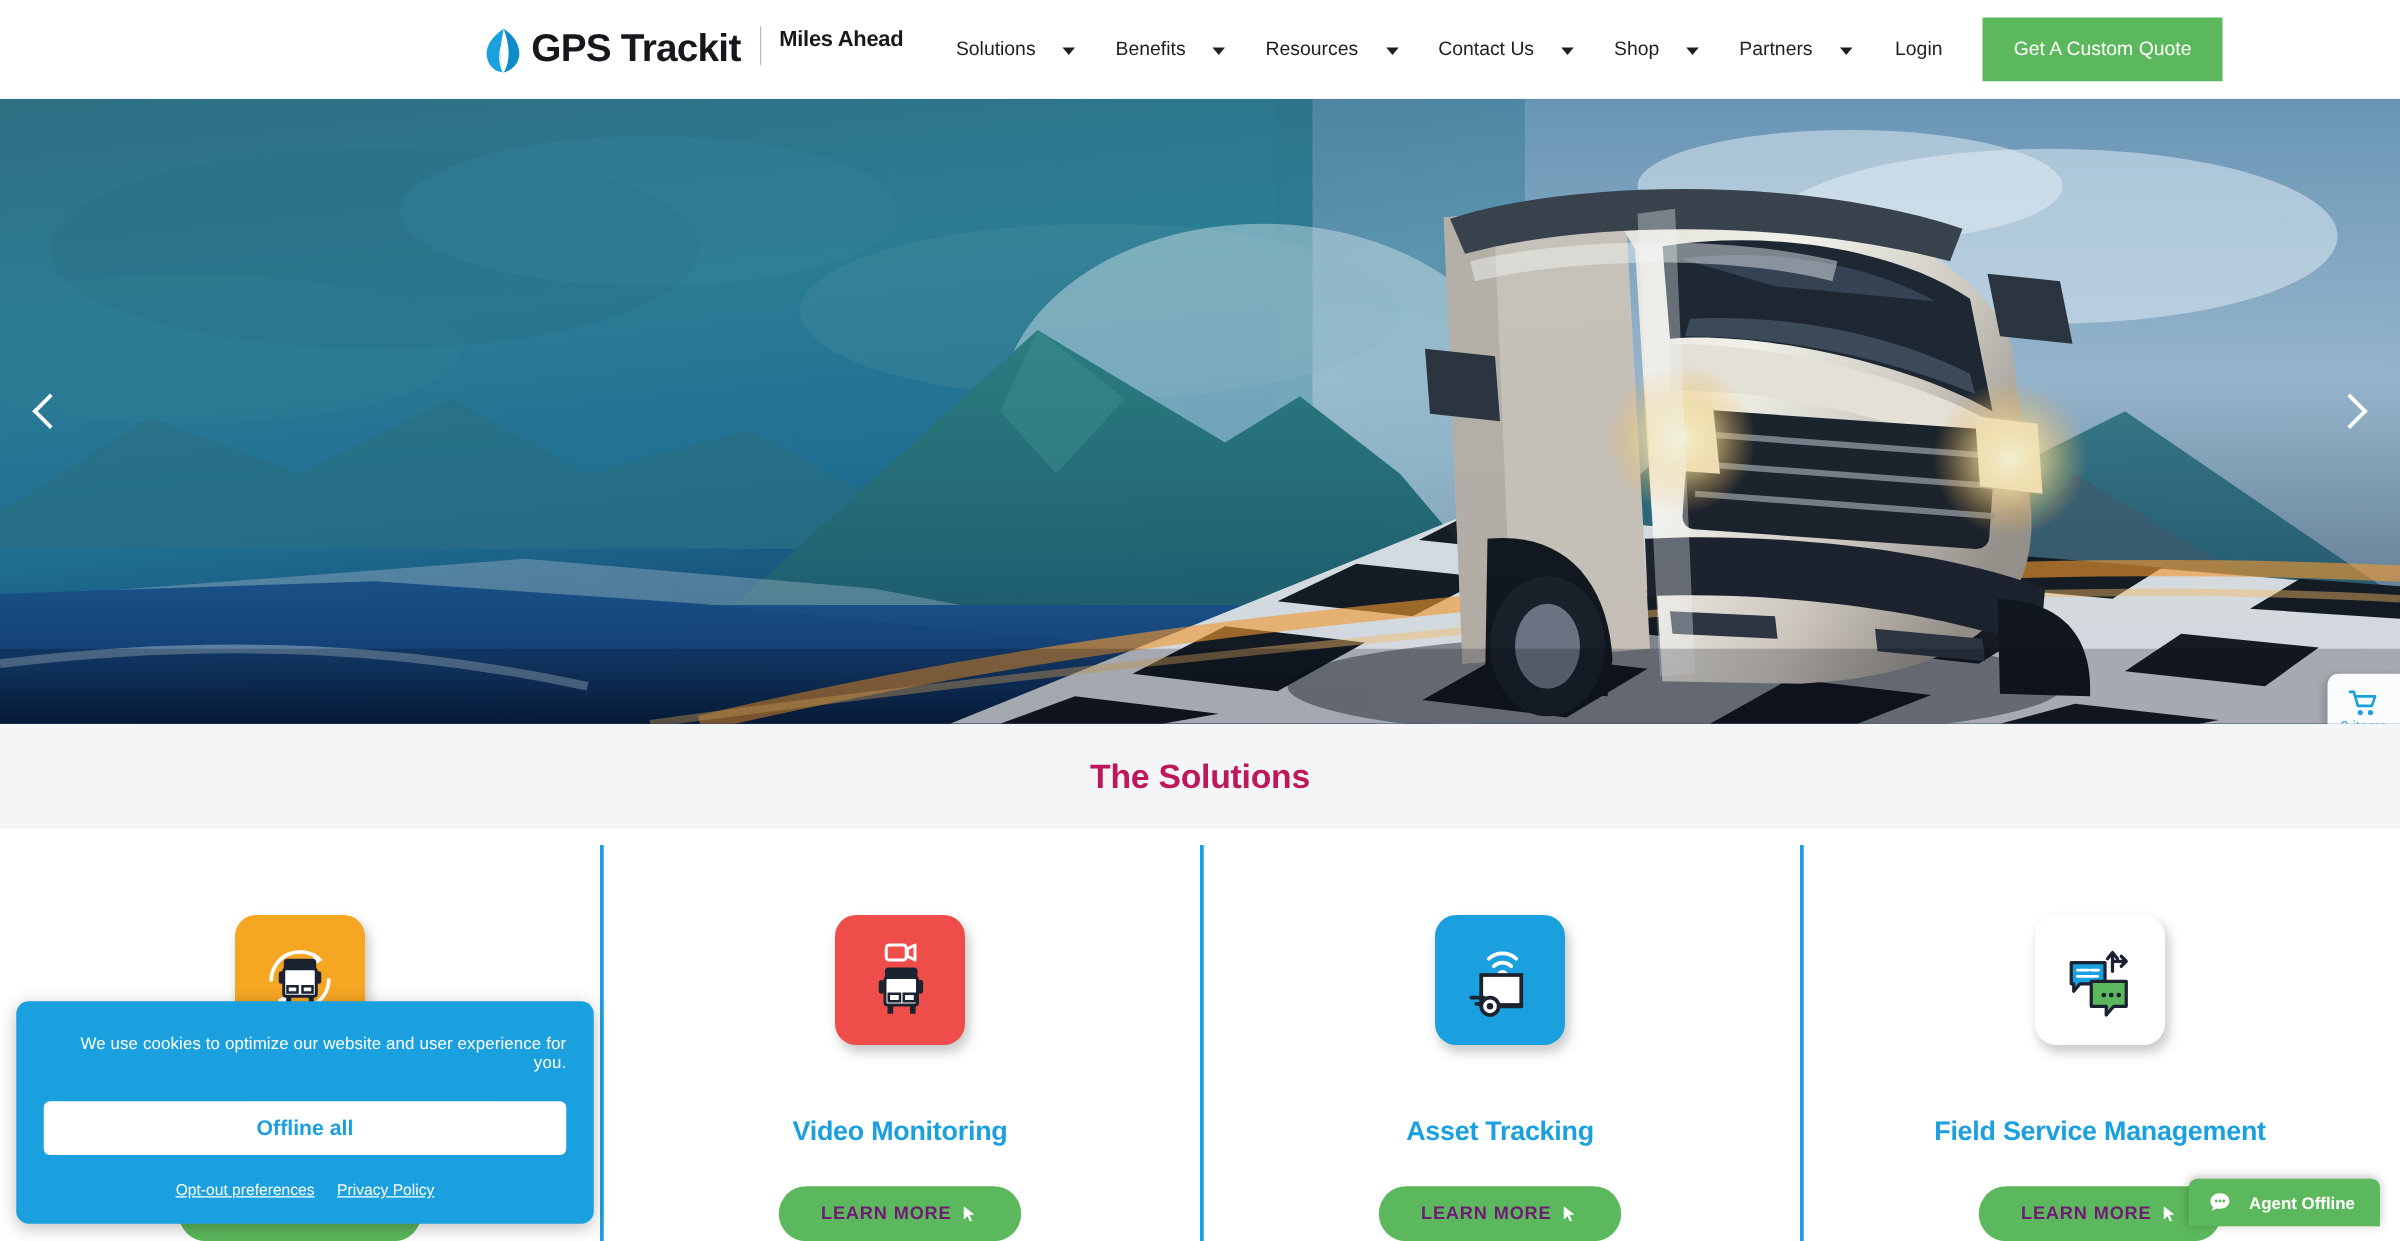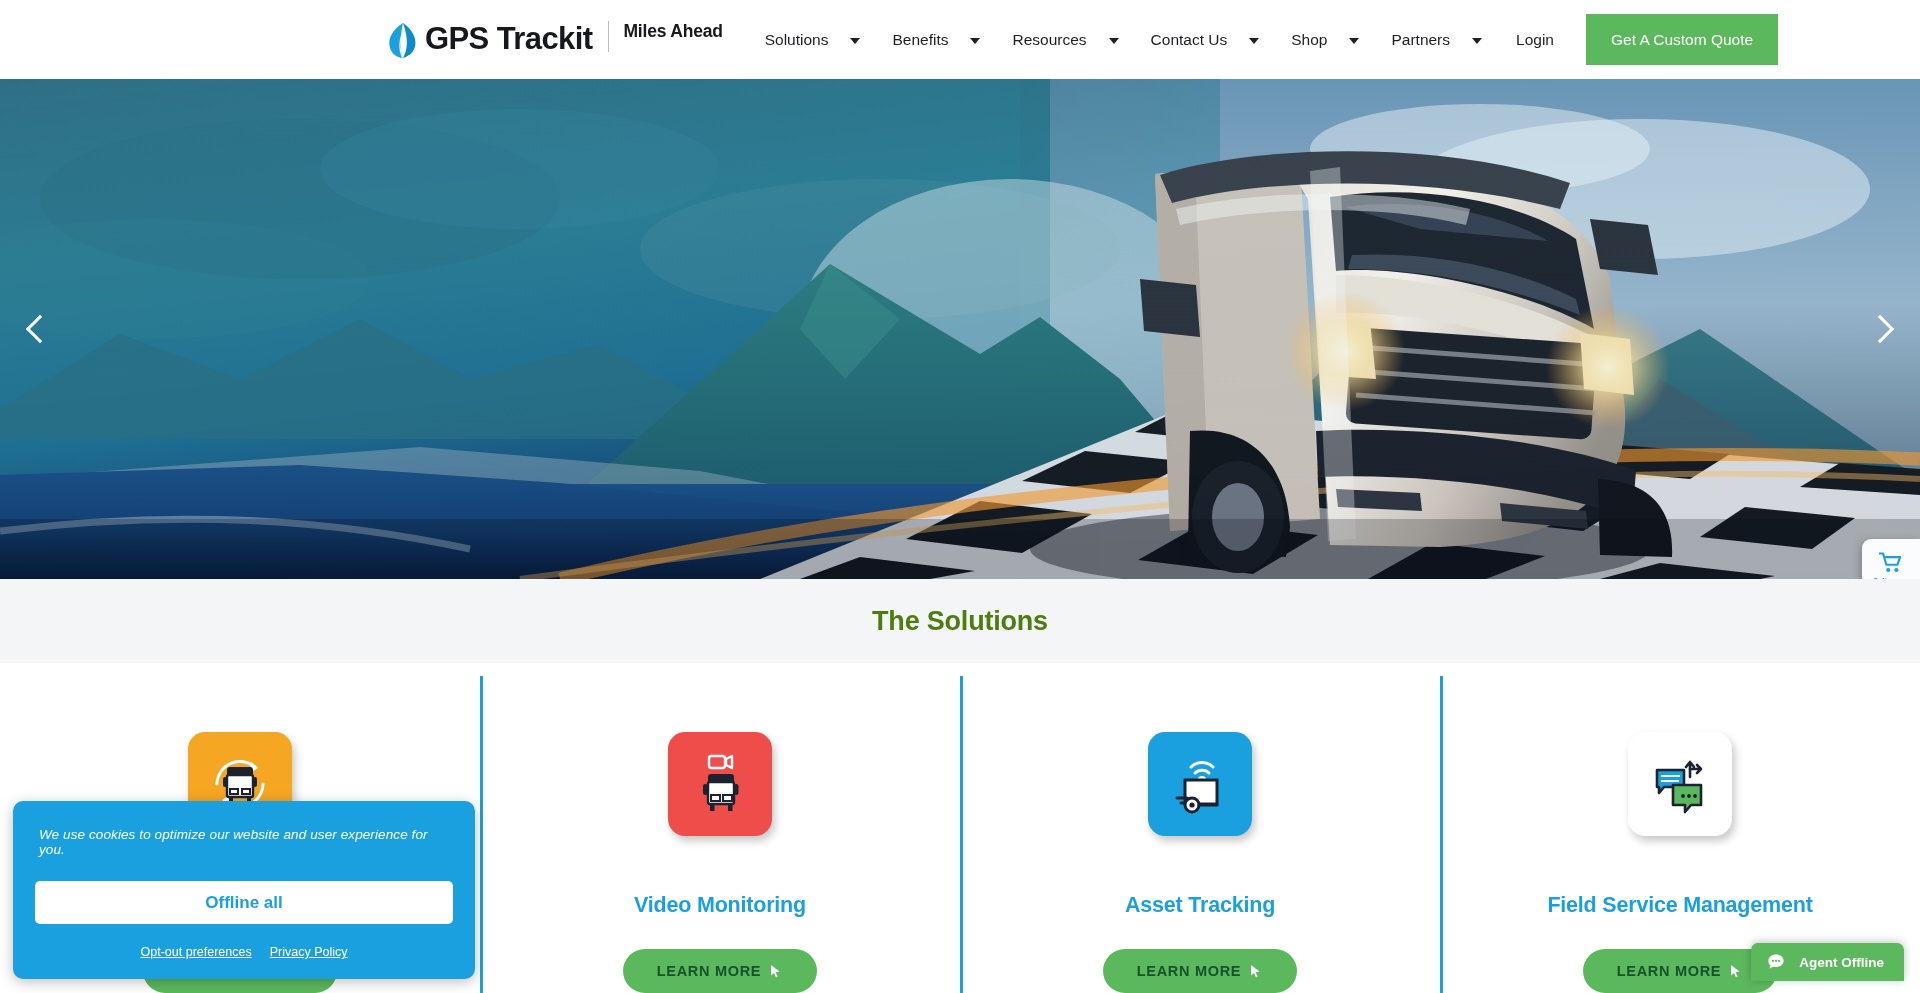--- a/index.html
+++ b/index.html
@@ -149,21 +149,21 @@
   .band {
     background:#f4f5f6;
     height:84px;
     display:flex;
     align-items:center;
     justify-content:center;
   }
   .band h2 {
     font-size:27px;
     font-weight:bold;
-    color:#4d7c0f;
+    color:#be185d;
     letter-spacing:-0.2px;
   }
 
   .cards {
     display:flex;
     background:#fff;
     padding-top:13px;
     height:330px;
   }
   .card-col {
@@ -192,21 +192,21 @@
     margin-top:57px;
     font-size:21.5px;
     font-weight:bold;
     color:#1ba0df;
     white-space:nowrap;
     letter-spacing:-0.2px;
   }
   .card-btn {
     margin-top:31px;
     background:#5cb85c;
-    color:#14532d;
+    color:#701a75;
     border:none;
     border-radius:24px;
     height:44px;
     padding:0 34px;
     font-size:14.5px;
     font-weight:bold;
     letter-spacing:0.7px;
     cursor:pointer;
     display:flex; align-items:center; gap:6px;
     font-family:inherit;
@@ -219,25 +219,24 @@
     width:462px;
     background:#1ba0df;
     border-radius:10px;
     padding:26px 22px 20px;
     box-shadow:0 3px 14px rgba(0,0,0,0.25);
     z-index:100;
   }
   .cookie-text {
     color:#ffffff;
     font-size:13.5px;
-    text-align:left;
+    text-align:right;
     padding-left:4px;
     margin-bottom:24px;
     letter-spacing:0.1px;
-    font-style:italic;
   }
   .cookie-accept {
     display:block;
     width:100%;
     background:#ffffff;
     color:#1ba0df;
     border:none;
     border-radius:5px;
     height:43px;
     font-size:17px;

